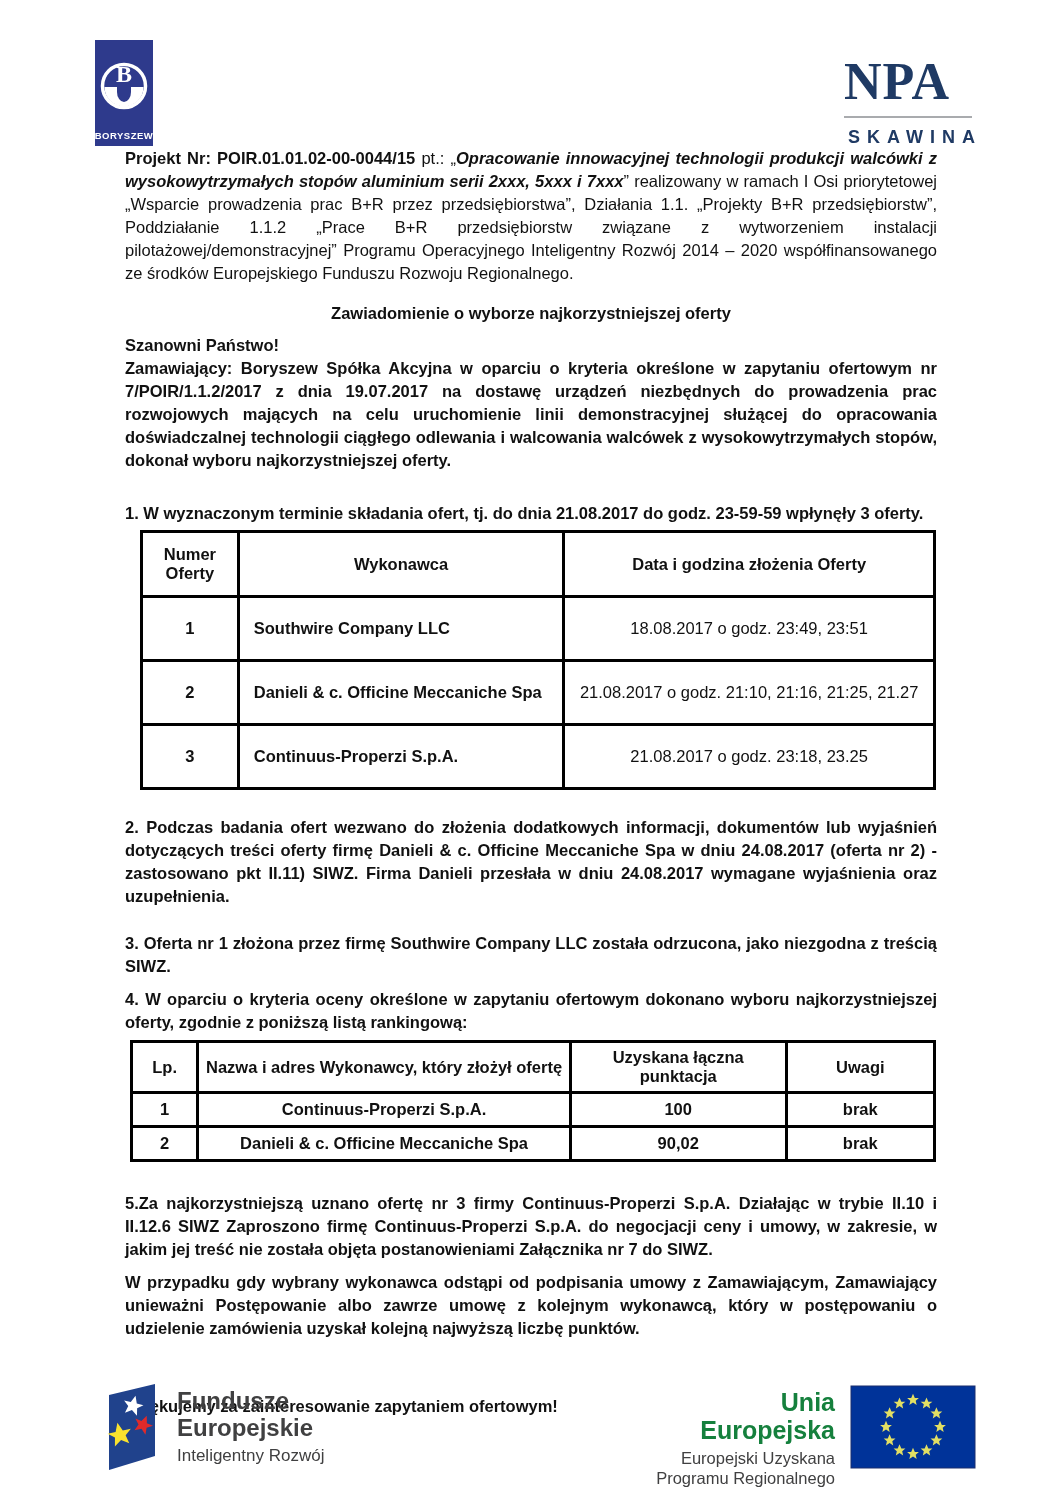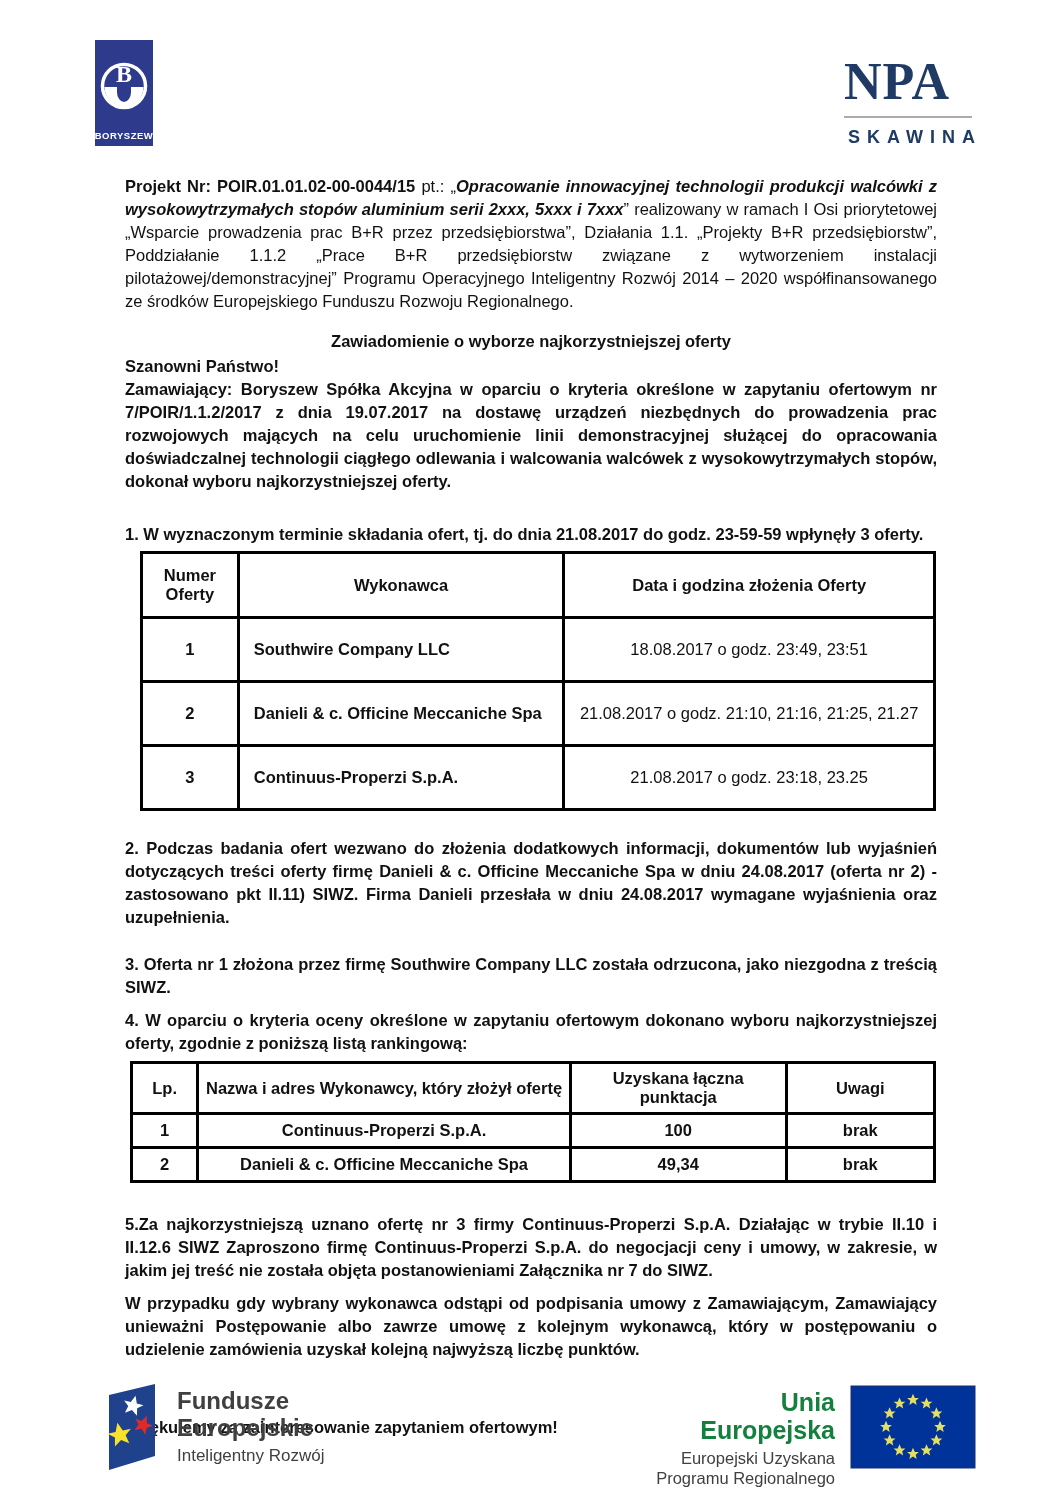--- a/index.html
+++ b/index.html
@@ -11,26 +11,26 @@
     color:#111111;
     overflow:hidden;
   }
   
   .boryszew{position:absolute;left:95px;top:40px;width:58px;height:106px;}
   .npa{position:absolute;left:836px;top:56px;width:128px;text-align:left;margin-left:8px;}
   .npa-word{font-family:"Liberation Serif",serif;font-weight:bold;font-size:52px;line-height:52px;color:#1f3a64;letter-spacing:1px;}
   .npa-rule{height:2px;background:#a9abae;margin:8px 0 9px 0;}
   .npa-sub{font-weight:bold;font-size:18px;color:#1f3a64;letter-spacing:7px;margin-left:4px;}
   
-  .content{position:absolute;left:125px;top:175px;width:812px;}
+  .content{position:absolute;left:125px;top:147px;width:812px;}
   p{margin:0;font-size:16.5px;line-height:23px;text-align:justify;}
   .b{font-weight:bold;}
   .bi{font-weight:bold;font-style:italic;}
   .heading{text-align:center;font-weight:bold;margin-top:17px;}
-  .salut{margin-top:2px;font-weight:bold;text-align:left;}
+  .salut{margin-top:9px;font-weight:bold;text-align:left;}
   .bold-par{font-weight:bold;}
   .pt{font-weight:bold;}
   .mt26{margin-top:26px;} .mt24{margin-top:24px;} .mt30{margin-top:30px;}
   .mt22{margin-top:10px;} .mt55{margin-top:55px;}
   
   table{border-collapse:collapse;table-layout:fixed;}
   .t1{width:796px;margin:5px 0 0 15px;}
   .t2{width:806px;margin:6px 0 0 5px;}
   td,th{border:3px solid #000;font-size:16.5px;text-align:center;vertical-align:middle;padding:2px 6px;}
   .t1 th{height:58px;font-weight:bold;}
@@ -129,21 +129,21 @@
       </tr>
       <tr>
         <td class="c-lp">1</td>
         <td class="c-naz">Continuus-Properzi S.p.A.</td>
         <td class="c-pkt">100</td>
         <td class="c-uwa">brak</td>
       </tr>
       <tr>
         <td class="c-lp">2</td>
         <td class="c-naz">Danieli &amp; c. Officine Meccaniche Spa</td>
-        <td class="c-pkt">49,34</td>
+        <td class="c-pkt">90,02</td>
         <td class="c-uwa">brak</td>
       </tr>
     </tbody>
       </table>
 
     <p class="pt mt30">5.Za najkorzystniejszą uznano ofertę nr 3 firmy Continuus-Properzi S.p.A. Działając w trybie II.10 i II.12.6 SIWZ Zaproszono firmę Continuus-Properzi S.p.A. do negocjacji ceny i umowy, w zakresie, w jakim jej treść nie została objęta postanowieniami Załącznika nr 7 do SIWZ.</p>
     <p class="pt mt22">W przypadku gdy wybrany wykonawca odstąpi od podpisania umowy z Zamawiającym, Zamawiający unieważni Postępowanie albo zawrze umowę z kolejnym wykonawcą, który w postępowaniu o udzielenie zamówienia uzyskał kolejną najwyższą liczbę punktów.</p>
     <p class="pt mt55">Dziękujemy za zainteresowanie zapytaniem ofertowym!</p>
   </div>
 

